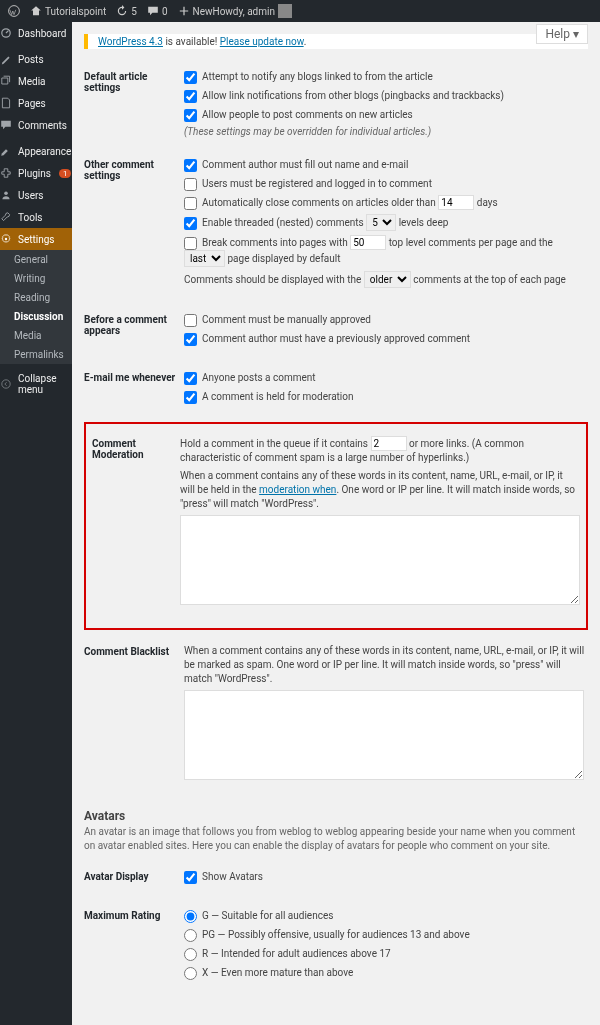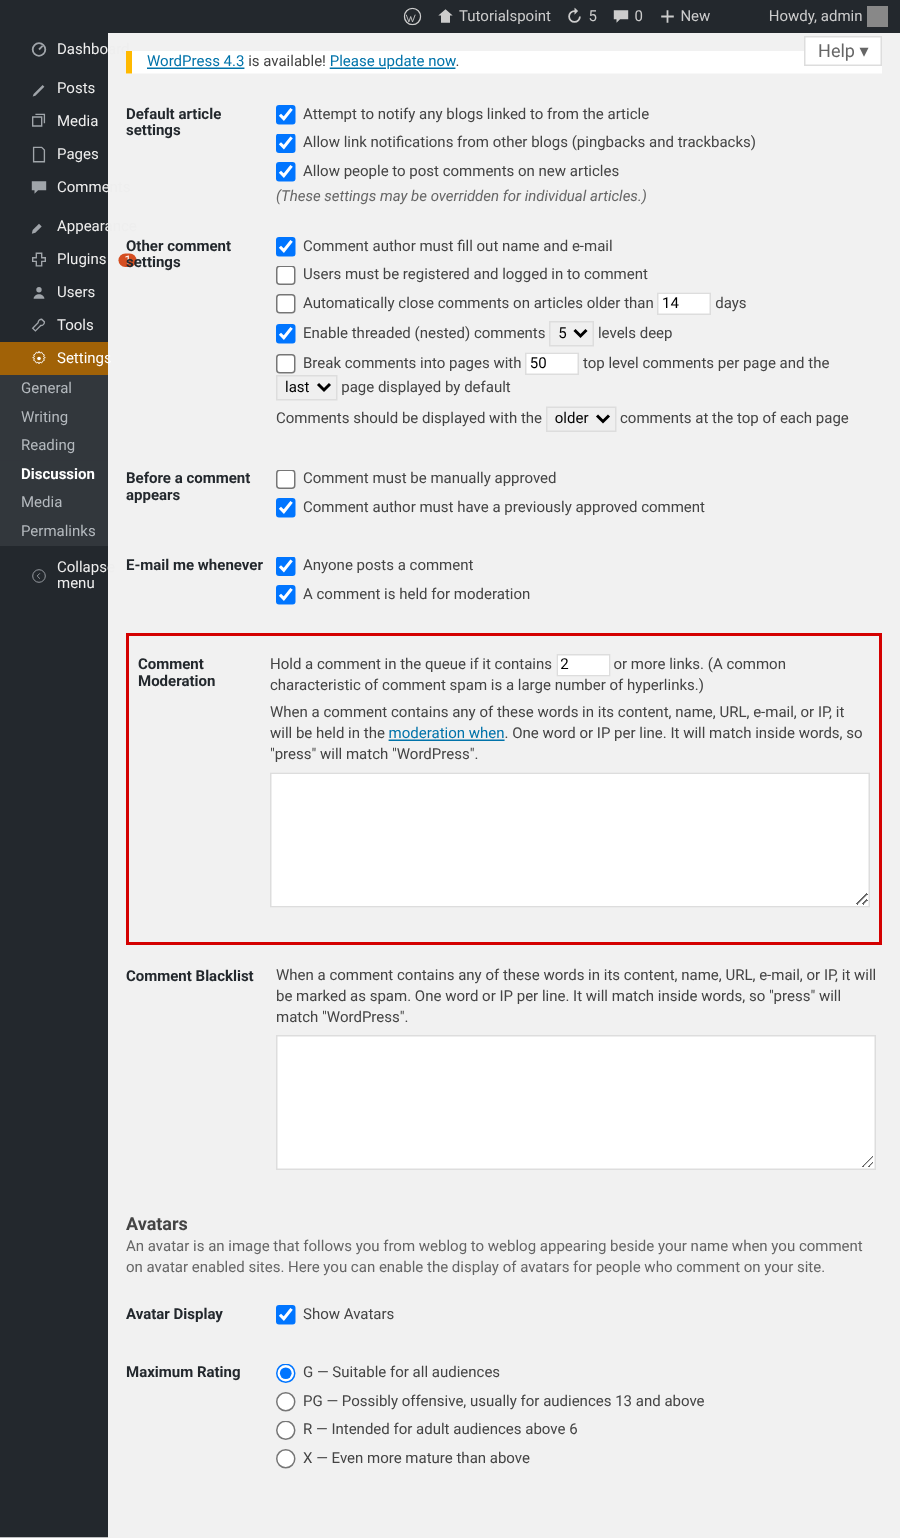--- a/index.html
+++ b/index.html
@@ -1,23 +1,23 @@
 <!DOCTYPE html>
 <html><head>
 <meta charset="utf-8">
 <style>
 * { margin: 0; padding: 0; box-sizing: border-box; font-family: -apple-system, "Segoe UI", Roboto, Arial, sans-serif; }
 body { background: #f1f1f1; font-size: 11px; color: #444; }
-.adminbar { background: #23282d; height: 22px; display: flex; align-items: center; justify-content: flex-end; padding: 0 8px; color: #ccc; font-size: 10px; gap: 39px; }
+.adminbar { background: #23282d; height: 22px; display: flex; align-items: center; justify-content: flex-start; padding: 0 8px; color: #ccc; font-size: 10px; }
 .adminbar .left, .adminbar .right { display: flex; align-items: center; gap: 10px; }
 .adminbar .ab-item { display: flex; align-items: center; gap: 3px; cursor: pointer; }
 .adminbar svg { width: 12px; height: 12px; fill: #ccc; }
 .layout { display: flex; }
 .sidebar { background: #23282d; width: 72px; min-height: 1003px; color: #eee; font-size: 10px; }
-.menu-item { display: flex; align-items: center; gap: 6px; padding: 5px 20px; color: #eee; cursor: pointer; }
+.menu-item { display: flex; align-items: center; gap: 6px; padding: 5px 0; color: #eee; cursor: pointer; }
 .menu-item svg { width: 12px; height: 12px; fill: #a0a5aa; flex-shrink: 0; }
 .menu-item.current { background: #a16207; color: #fff; position: relative; }
 .menu-item.current svg { fill: #fff; }
 .menu-item.current::after { content: ""; position: absolute; right: -6px; top: 50%; transform: translateY(-50%); border: 6px solid transparent; border-right-color: #f1f1f1; }
 .menu-sep { height: 4px; }
 .submenu { background: #32373c; }
 .submenu .sub { padding: 4px 0 4px 14px; color: #b4b9be; cursor: pointer; font-size: 10px; }
 .submenu .sub.current { color: #fff; font-weight: bold; background: #32373c; }
 .badge { background: #d54e21; color:#fff; border-radius: 8px; padding: 0 4px; font-size: 8px; margin-left: 2px;}
 .content { flex: 1; padding: 8px 12px 24px 12px; position: relative; }
@@ -254,21 +254,21 @@
         <th>Avatar Display</th>
         <td>
               <label class="row"><input type="checkbox" checked="" style=""><span>Show Avatars</span></label>
             </td>
       </tr>
       <tr>
         <th>Maximum Rating</th>
         <td>
           <label class="row"><input type="radio" name="rating" checked="" style=""><span>G — Suitable for all audiences</span></label>
           <label class="row"><input type="radio" name="rating" style=""><span>PG — Possibly offensive, usually for audiences 13 and above</span></label>
-          <label class="row"><input type="radio" name="rating" style=""><span>R — Intended for adult audiences above 6</span></label>
+          <label class="row"><input type="radio" name="rating" style=""><span>R — Intended for adult audiences above 17</span></label>
           <label class="row"><input type="radio" name="rating" style=""><span>X — Even more mature than above</span></label>
         </td>
       </tr>
 
     </tbody>
       </table>
 
   </div>
 </div>
 

